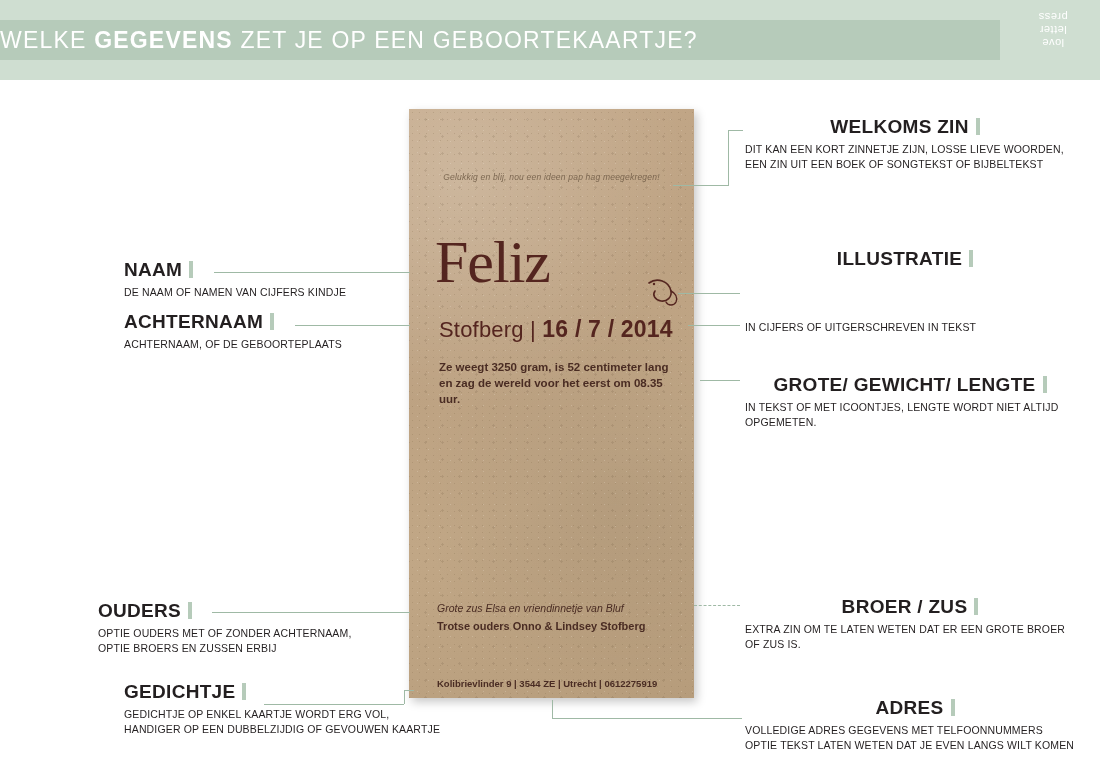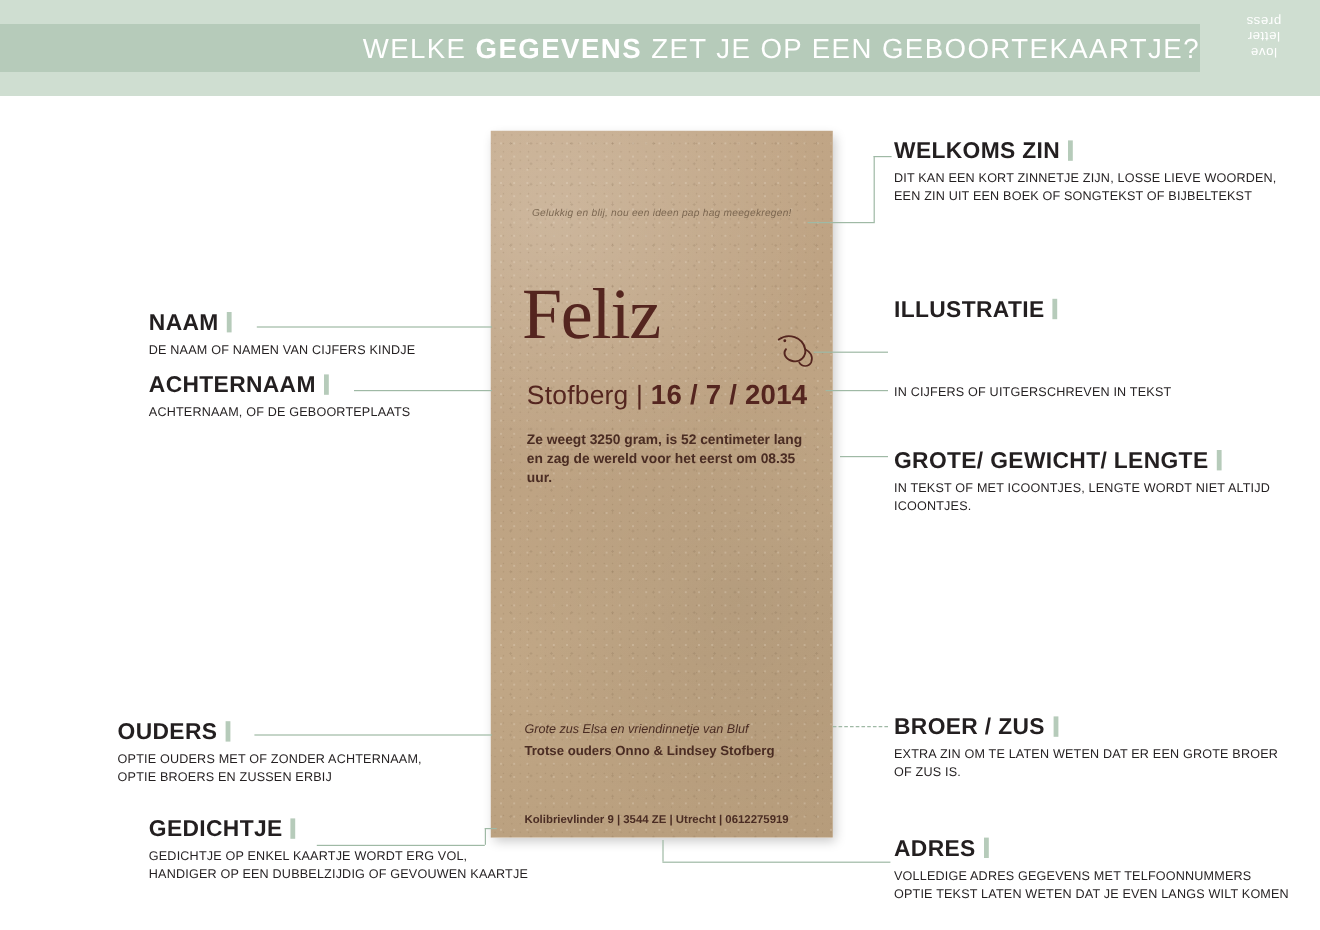--- a/index.html
+++ b/index.html
@@ -24,21 +24,21 @@
     position: absolute;
     left: 0; top: 20px;
     width: 1000px; height: 40px;
     background: #b6cbba;
   }
   .header-title {
     position: absolute;
     left: 0; top: 20px;
     width: 1000px; height: 40px;
     line-height: 40px;
-    text-align: right;
+    text-align: left;
     color: #ffffff;
     font-size: 23px;
     letter-spacing: 1.2px;
     font-weight: 400;
     white-space: nowrap;
   }
   .header-title b { font-weight: bold; }
 
   .logo {
     position: absolute;
@@ -173,21 +173,21 @@
     margin-left: 7px;
     vertical-align: -2px;
   }
   .callout .body {
     font-size: 10.5px;
     line-height: 14.5px;
     color: #231f20;
     margin-top: 5px;
     letter-spacing: 0.15px;
   }
-  .callout.right .title { text-align: left; }
+  .callout.right .title { text-align: center; }
   .callout.left { text-align: left; }
   .callout.left .title .tick { margin-left: 7px; }
 
   
   .leader { position: absolute; background: none; }
   .leader .h {
     position: absolute;
     height: 1px;
     background: #9fb9a5;
   }
@@ -344,21 +344,21 @@
 <div class="callout right" style="left:745px; top:315px; width:320px;">
   <div class="body">IN CIJFERS OF UITGERSCHREVEN IN TEKST</div>
 </div>
 
 <div class="callout right" style="left:745px; top:375px; width:330px;">
   <div class="title">
     <span>GROTE/ GEWICHT/ LENGTE</span><span class="tick"></span>
   </div>
   <div class="body">
     <div>IN TEKST OF MET ICOONTJES, LENGTE WORDT NIET ALTIJD</div>
-    <div>ICOONTJES.</div>
+    <div>OPGEMETEN.</div>
   </div>
 </div>
 
 <div class="callout right" style="left:745px; top:597px; width:330px;">
   <div class="title">
     <span>BROER / ZUS</span><span class="tick"></span>
   </div>
   <div class="body">
     <div>EXTRA ZIN  OM TE LATEN WETEN DAT ER EEN GROTE BROER</div>
     <div>OF ZUS IS.</div>

